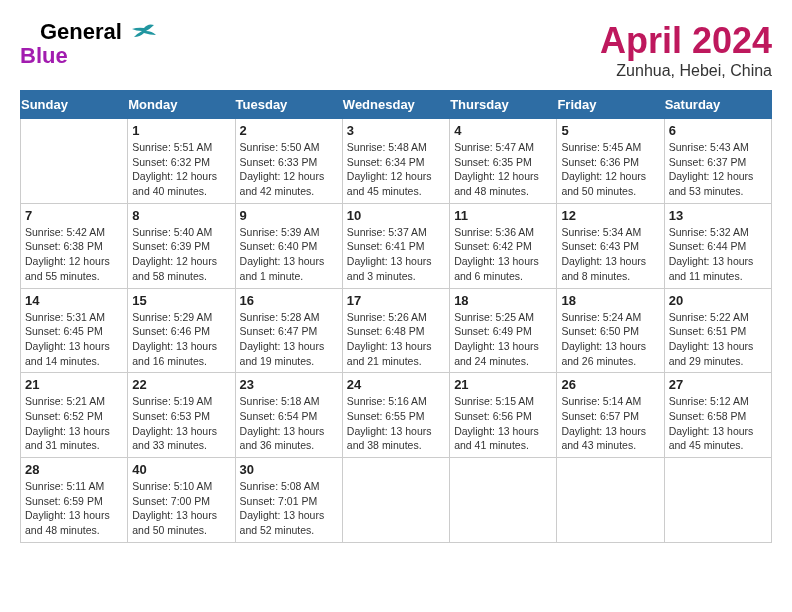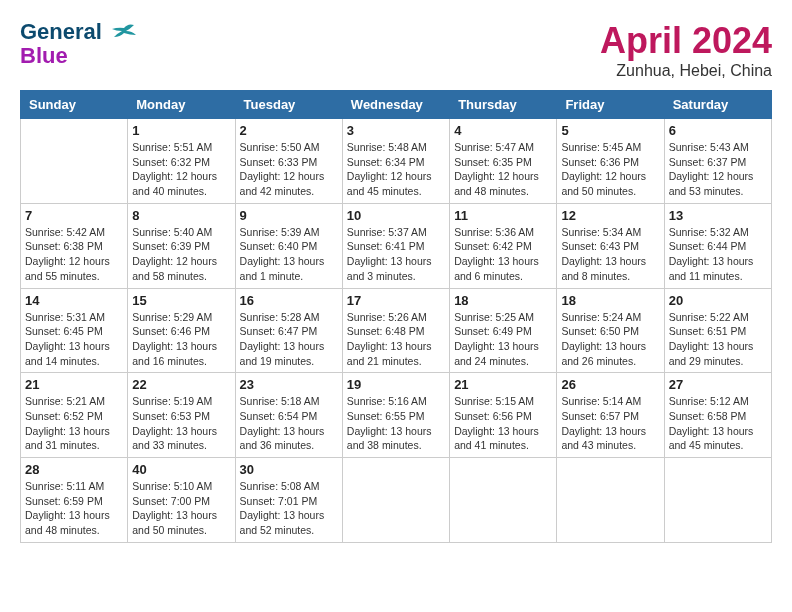--- a/index.html
+++ b/index.html
@@ -34,21 +34,21 @@
       color: #333;
     }
     .calendar-table {
       width: 100%;
       border-collapse: collapse;
       font-size: 11px;
     }
     .calendar-table th {
       background: #2e6da4;
       color: #fff;
-      padding: 6px 8px;
+      padding: 6px 0;
       text-align: left;
       font-size: 13px;
       font-weight: bold;
       border: 1px solid #2e6da4;
     }
     .calendar-table td {
       border: 1px solid #ccc;
       vertical-align: top;
       padding: 4px;
       width: 107px;
@@ -70,21 +70,21 @@
       background: #f9f9f9;
     }
   </style>
 </head>
 <body>
 
 <div class="header-area">
   <div class="logo">
     <div style="display:flex; align-items:center; gap:4px;">
       <div style="font-size:22px; font-weight:bold; color:#1a3a5c; line-height:1.1;">
-        <span style="color:#0c4a6e;">General</span>
+        <span style="color:#000000;margin-left:20px;">General</span>
         <svg width="28" height="20" viewBox="0 0 28 20" style="vertical-align:middle; margin-left:2px;">
           <path d="M14 5 Q18 0 24 2 Q20 6 16 8 Q22 8 26 12 Q20 12 14 10 Q10 14 4 14 Q8 10 12 8 Q6 8 2 6 Q8 4 14 5Z" fill="#2196a0"></path>
         </svg>
       </div>
     </div>
     <div style="font-size:22px; font-weight:bold; color:#a21caf; line-height:1.1;">Blue</div>
   </div>
   <div class="title-area">
     <div class="month-title">April 2024</div>
     <div class="location-title">Zunhua, Hebei, China</div>
@@ -198,21 +198,21 @@
         </td>
         <td>
           <div class="day-number">22</div>
           <div class="day-info">Sunrise: 5:19 AM<br>Sunset: 6:53 PM<br>Daylight: 13 hours<br>and 33 minutes.</div>
         </td>
         <td>
           <div class="day-number">23</div>
           <div class="day-info">Sunrise: 5:18 AM<br>Sunset: 6:54 PM<br>Daylight: 13 hours<br>and 36 minutes.</div>
         </td>
         <td>
-          <div class="day-number">19</div>
+          <div class="day-number">24</div>
           <div class="day-info">Sunrise: 5:16 AM<br>Sunset: 6:55 PM<br>Daylight: 13 hours<br>and 38 minutes.</div>
         </td>
         <td>
           <div class="day-number">21</div>
           <div class="day-info">Sunrise: 5:15 AM<br>Sunset: 6:56 PM<br>Daylight: 13 hours<br>and 41 minutes.</div>
         </td>
         <td>
           <div class="day-number">26</div>
           <div class="day-info">Sunrise: 5:14 AM<br>Sunset: 6:57 PM<br>Daylight: 13 hours<br>and 43 minutes.</div>
         </td>

